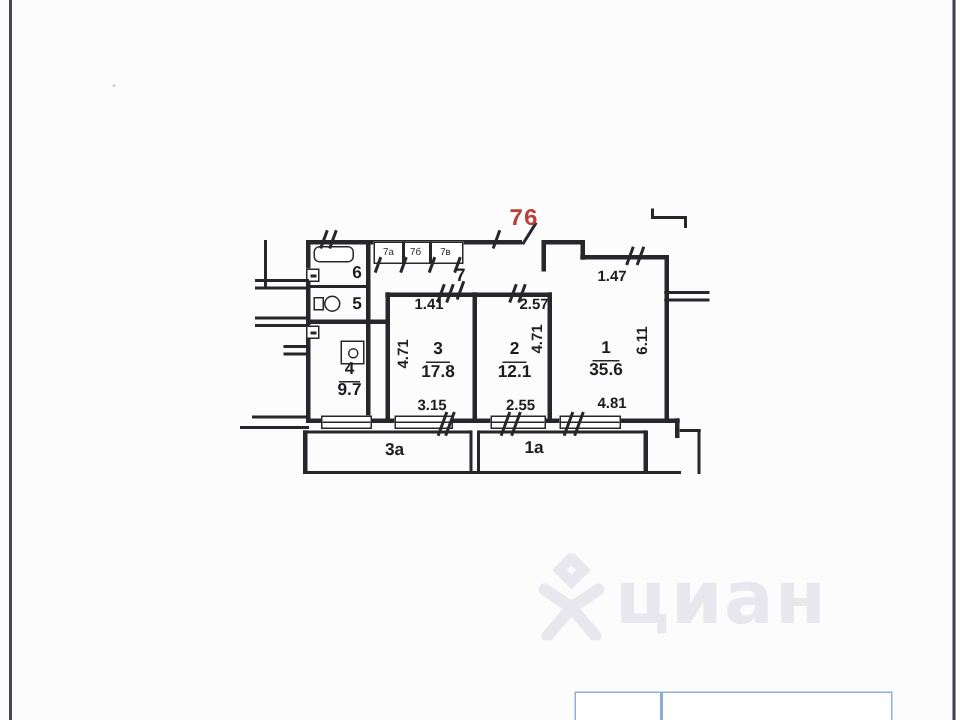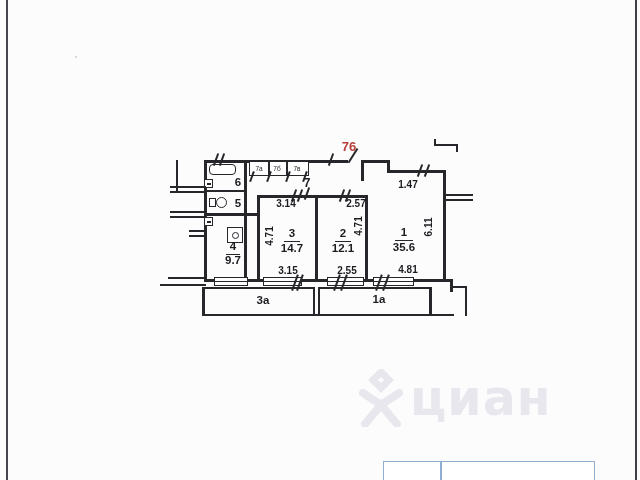--- a/index.html
+++ b/index.html
@@ -9,21 +9,21 @@
   .lbl{position:absolute;transform:translate(-50%,-50%);color:#1d1d21;white-space:nowrap;
        line-height:1;font-weight:bold;}
   .rot{transform:translate(-50%,-50%) rotate(-90deg);}
   .s12{font-size:12px;} .s11{font-size:11.5px;} .s10{font-size:10px;} .s6{font-size:6.5px;font-weight:normal;}
   .tick{position:absolute;width:1.5px;height:13px;background:#26262b;transform:rotate(20deg);}
   .htick{position:absolute;height:1.5px;background:#26262b;}
   .win{position:absolute;height:9px;background:#fff;border:1.5px solid #26262b;box-sizing:border-box;}
   .win::after{content:"";position:absolute;left:0;right:0;top:50%;height:1.3px;margin-top:-0.65px;background:#26262b;}
   .box{position:absolute;border:1.5px solid #26262b;background:#fff;box-sizing:border-box;}
   .circ{position:absolute;border:1.5px solid #26262b;border-radius:50%;box-sizing:border-box;background:#fff;}
-  #apt-num{position:absolute;transform:translate(-50%,-50%);color:#b8403a;font-size:13px;font-weight:bold;}
+  #apt-num{position:absolute;transform:translate(-50%,-50%);color:#b8403a;font-size:16px;font-weight:bold;font-family:Liberation Mono, monospace;}
   #watermark{position:absolute;left:358px;top:366px;width:200px;height:64px;color:#e9e7ee;display:flex;align-items:center;}
   #wm-text{font-size:49px;font-weight:bold;letter-spacing:1px;line-height:1;margin-left:6px;
            font-family:"DejaVu Sans",sans-serif;}
   #footer-box{position:absolute;left:383px;top:461px;width:212px;height:26px;border:1.6px solid #8fafd2;
               background:#fff;box-sizing:border-box;}
   #footer-div{position:absolute;left:56px;top:0;width:1.6px;height:100%;background:#8fafd2;}
   .edge{position:absolute;top:0;height:480px;}
   .speck{position:absolute;width:2px;height:2px;border-radius:50%;}
 </style>
 </head>
@@ -130,43 +130,43 @@
     <div class="w" style="left:465px;top:286px;width:2px;height:30px;"></div>
 
     <div class="htick" style="left:202px;top:287px;width:112px;"></div>
     <div class="htick" style="left:319px;top:287px;width:112px;"></div>
     <div class="w" style="left:202px;top:287px;width:2.5px;height:29px;"></div>
     <div class="w" style="left:313px;top:287px;width:2px;height:28px;"></div>
     <div class="w" style="left:318px;top:287px;width:2px;height:28px;"></div>
     <div class="w" style="left:429px;top:287px;width:2.5px;height:29px;"></div>
     <div class="htick" style="left:202px;top:314px;width:252px;height:2px;"></div>
     <div class="lbl s11" style="left:263px;top:301px;">3а</div>
-    <div class="lbl s11" style="left:379px;top:300px;">1а</div>
+    <div class="lbl s11" style="left:356px;top:300px;">1а</div>
 
     <div class="lbl s12" style="left:307px;top:183px;">7</div>
     <div class="lbl s11" style="left:238px;top:183px;">6</div>
     <div class="lbl s11" style="left:238px;top:204px;">5</div>
 
     <div class="lbl s11" style="left:233px;top:247px;">4</div>
     <div class="w" style="left:226px;top:254px;width:14px;height:1.3px;"></div>
     <div class="lbl s11" style="left:233px;top:261px;">9.7</div>
 
     <div class="lbl s11" style="left:292px;top:234px;">3</div>
     <div class="w" style="left:284px;top:241px;width:16px;height:1.3px;"></div>
-    <div class="lbl s11" style="left:292px;top:249px;">14.7</div>
+    <div class="lbl s11" style="left:292px;top:249px;">17.8</div>
 
     <div class="lbl s11" style="left:343px;top:234px;">2</div>
     <div class="w" style="left:335px;top:241px;width:16px;height:1.3px;"></div>
     <div class="lbl s11" style="left:343px;top:249px;">12.1</div>
 
     <div class="lbl s11" style="left:404px;top:233px;">1</div>
     <div class="w" style="left:395px;top:240px;width:18px;height:1.3px;"></div>
     <div class="lbl s11" style="left:404px;top:248px;">35.6</div>
 
-    <div class="lbl s10" style="left:286px;top:204px;">3.14</div>
+    <div class="lbl s10" style="left:286px;top:204px;">1.41</div>
     <div class="lbl s10" style="left:356px;top:204px;">2.57</div>
     <div class="lbl s10" style="left:408px;top:185px;">1.47</div>
     <div class="lbl s10 rot" style="left:270px;top:236px;">4.71</div>
     <div class="lbl s10 rot" style="left:359px;top:226px;">4.71</div>
     <div class="lbl s10 rot" style="left:429px;top:227px;">6.11</div>
     <div class="lbl s10" style="left:288px;top:271px;">3.15</div>
     <div class="lbl s10" style="left:347px;top:271px;">2.55</div>
     <div class="lbl s10" style="left:408px;top:270px;">4.81</div>
   </div>
 

